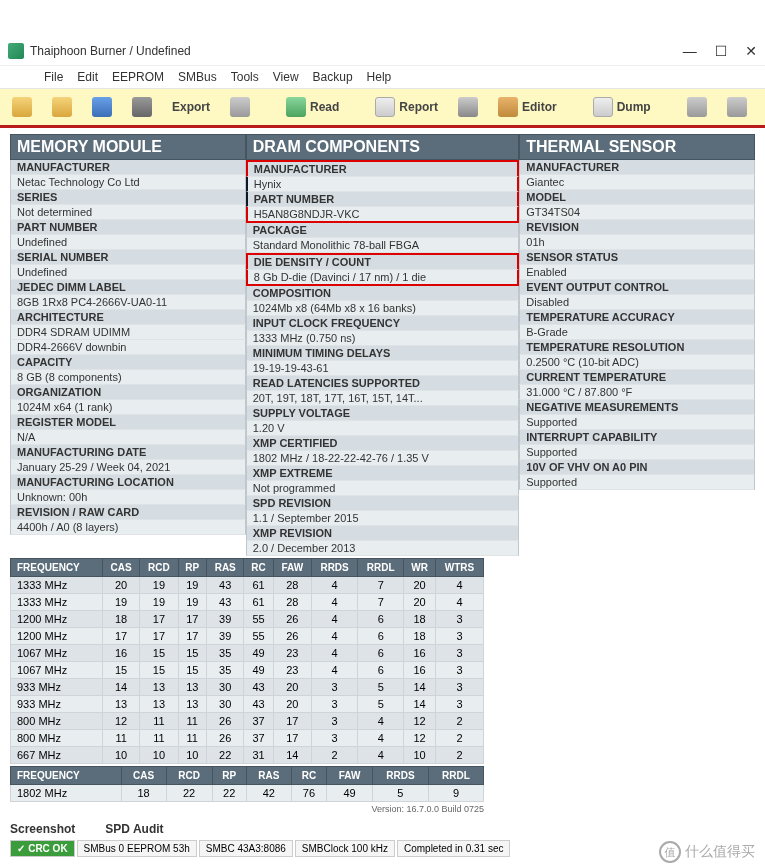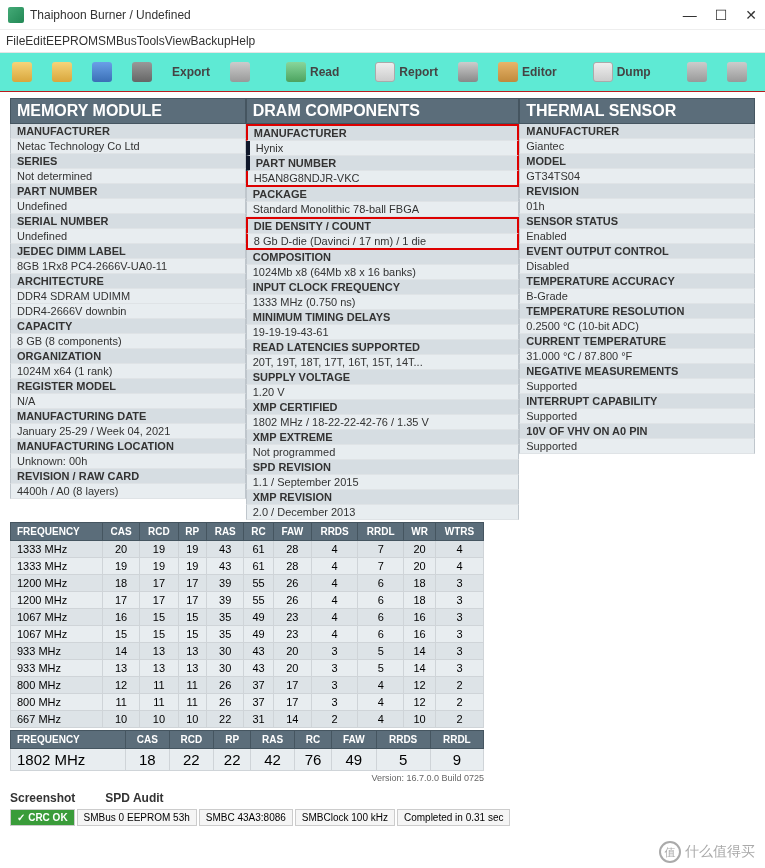--- a/index.html
+++ b/index.html
@@ -1,24 +1,24 @@
 <!DOCTYPE html>
 <html><head>
 <meta charset="utf-8">
 <style>
 * { box-sizing: border-box; margin: 0; padding: 0; font-family: Tahoma, Arial, sans-serif; }
 body { background: #fff; width: 765px; height: 868px; overflow: hidden; font-size: 11px; }
-.titlebar { height: 30px; display: flex; align-items: center; padding: 0 8px; background: #fff; border-bottom: 1px solid #eee; }
+.titlebar { height: 30px; display: flex; align-items: center; padding: 0 8px; background: #fff; border-bottom: 1px solid #eee; margin-top: 36px; }
 .titlebar .icon { width: 16px; height: 16px; background: linear-gradient(135deg,#4a7,#285); border-radius: 2px; margin-right: 6px; }
 .titlebar .title { flex: 1; font-size: 12px; color: #333; }
 .winbtns { display: flex; gap: 18px; font-size: 14px; color: #333; }
 .winbtns span { cursor: default; }
-.menubar { height: 22px; display: flex; align-items: center; padding: 0 6px; background: #fff; font-size: 12px; color: #333; }
+.menubar { height: 22px; display: flex; align-items: center; padding: 0 6px; gap: 14px; background: #fff; font-size: 12px; color: #333; margin-left: 38px; }
 .menubar span { cursor: default; }
-.toolbar { height: 40px; display: flex; align-items: center; padding: 0 6px; gap: 8px; background: #5eead4; border-top: 1px solid #e5e5e5; border-bottom: 1px solid #b91c1c; }
+.toolbar { height: 40px; display: flex; align-items: center; padding: 0 6px; gap: 8px; background: #fef9c3; border-top: 1px solid #e5e5e5; border-bottom: 3px solid #b91c1c; }
 .tbtn { display: flex; align-items: center; gap: 4px; padding: 4px 6px; cursor: default; }
 .tbtn .ico { width: 20px; height: 20px; border-radius: 3px; }
 .tbtn .lbl { font-size: 12px; font-weight: bold; color: #444; }
 .sep { width: 1px; height: 26px; background: #ddd; margin: 0 4px; }
 .ico-open { background: linear-gradient(#f5d47a,#d9a63c); }
 .ico-folder { background: linear-gradient(#f5d47a,#d9a63c); }
 .ico-save { background: linear-gradient(#6aa0e8,#3a6fb6); }
 .ico-print { background: linear-gradient(#999,#666); }
 .ico-generic { background: linear-gradient(#ccc,#999); }
 .ico-read { background: linear-gradient(#88d69b,#4ca35f); border-radius: 50%; }
@@ -30,32 +30,32 @@
 .panels { display: flex; gap: 0; }
 .col { display: flex; flex-direction: column; }
 .col1 { width: 237px; }
 .col2 { width: 275px; }
 .col3 { width: 237px; }
 .hdr { background: #5b6d7a; color: #fff; font-weight: bold; font-size: 16px; padding: 3px 6px; border: 1px solid #455560; }
 .cell { border-left: 1px solid #bfc6cc; border-right: 1px solid #bfc6cc; border-bottom: 1px solid #dfe3e6; padding: 1px 6px; background: #e8edf0; }
 .cell.l { background: #d6dde2; font-weight: bold; color: #333; font-size: 11px; }
 .cell.v { background: #e8edf0; color: #333; font-size: 11px; }
 .cell.hl-top { border-top: 2px solid #d00; border-left: 2px solid #d00; border-right: 2px solid #d00; }
-.cell.hl-mid { border-left: 4px solid #0f172a; border-right: 2px solid #d00; }
+.cell.hl-mid { border-left: 2px solid #0f172a; border-right: 2px solid #d00; }
 .cell.hl-bot { border-left: 2px solid #d00; border-right: 2px solid #d00; border-bottom: 2px solid #d00; }
 .freq-table { margin-top: 2px; border-collapse: collapse; width: 474px; }
 .freq-table th { background: #5b6d7a; color: #fff; font-weight: bold; font-size: 10px; padding: 3px 4px; border: 1px solid #455560; text-align: center; }
 .freq-table th:first-child { text-align: left; padding-left: 6px; }
 .freq-table td { border: 1px solid #cfd4d8; padding: 2px 4px; font-size: 11px; text-align: center; background: #e8edf0; }
 .freq-table tr:nth-child(odd) td { background: #dde3e7; }
 .freq-table td:first-child { text-align: left; padding-left: 6px; }
 .xmp-table { margin-top: 2px; border-collapse: collapse; width: 474px; }
 .xmp-table th { background: #5b6d7a; color: #fff; font-weight: bold; font-size: 10px; padding: 3px 4px; border: 1px solid #455560; text-align: center; }
 .xmp-table th:first-child { text-align: left; padding-left: 6px; }
-.xmp-table td { border: 1px solid #cfd4d8; padding: 2px 4px; font-size: 15px; text-align: center; background: #e8edf0; }
+.xmp-table td { border: 1px solid #cfd4d8; padding: 2px 4px; font-size: 11px; text-align: center; background: #e8edf0; }
 .xmp-table td:first-child { text-align: left; padding-left: 6px; }
 .ver { width: 474px; text-align: right; font-size: 9px; color: #666; margin-top: 2px; }
 .bottombar { margin-top: 4px; padding: 4px 10px; }
 .bottombar .links { display: flex; gap: 30px; font-size: 12px; font-weight: bold; color: #333; margin-bottom: 4px; }
 .statusbar { display: flex; gap: 2px; font-size: 10px; }
 .statusbar .seg { border: 1px solid #ccc; padding: 2px 6px; background: #f5f5f5; }
 .statusbar .crc { background: #3a9c3a; color: #fff; font-weight: bold; }
 .watermark { position: absolute; right: 10px; bottom: 5px; font-size: 14px; color: #aaa; display: flex; align-items: center; gap: 4px; }
 .watermark .wicon { width: 22px; height: 22px; border: 2px solid #aaa; border-radius: 50%; display: flex; align-items: center; justify-content: center; font-size: 11px; }
 </style>

